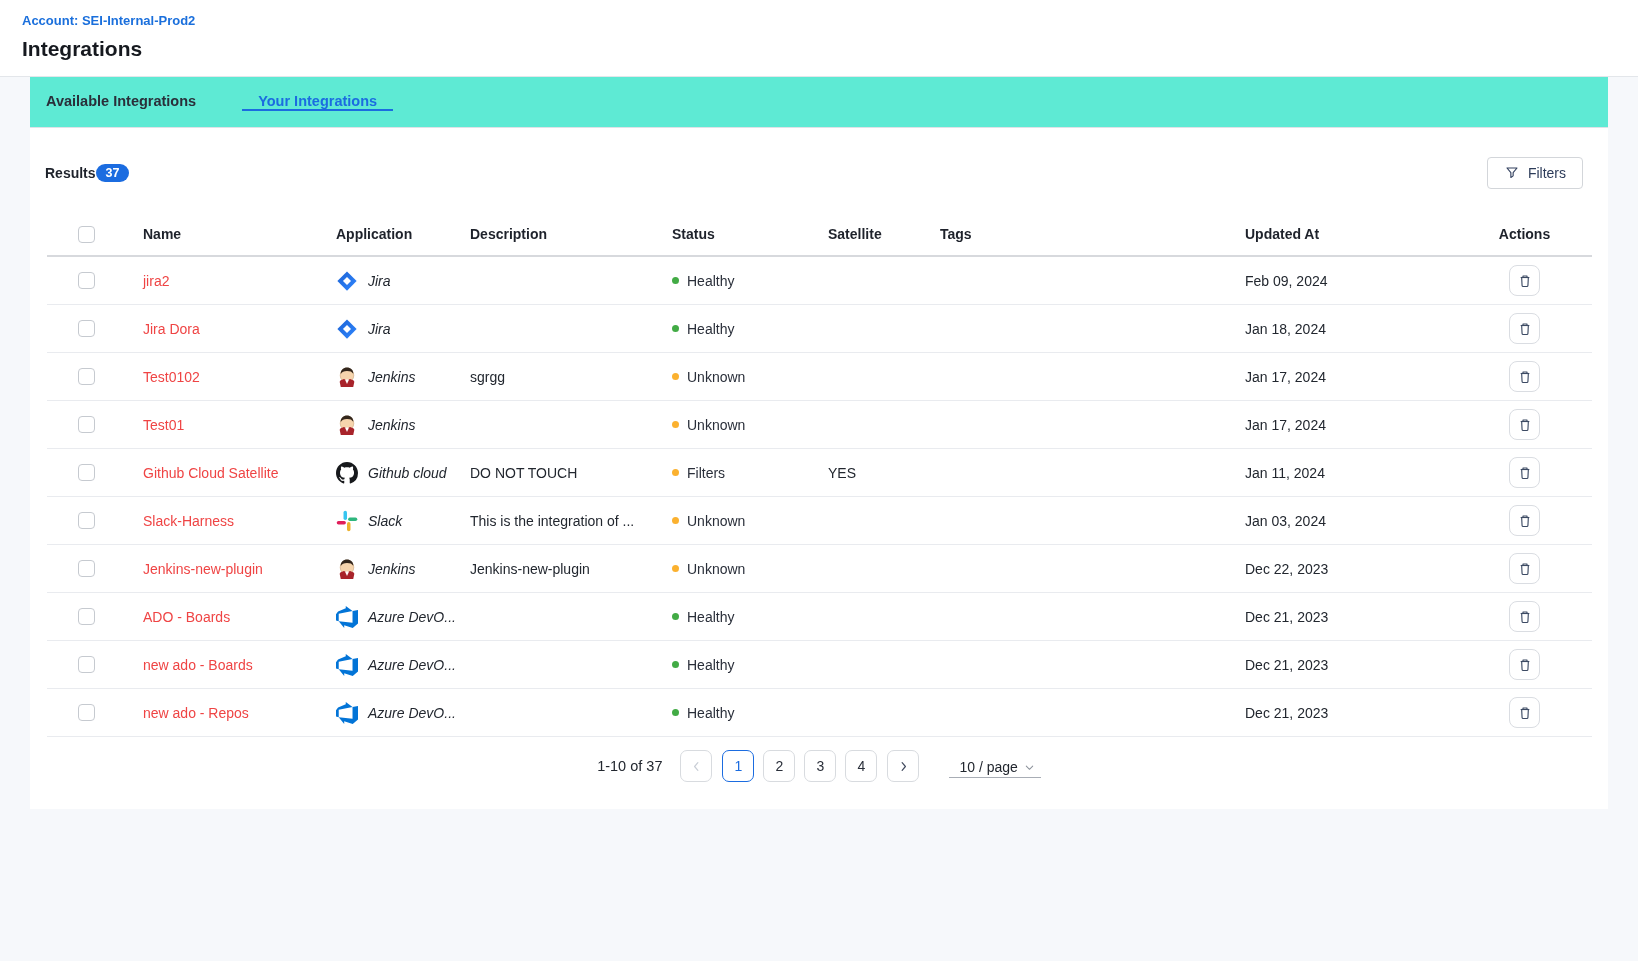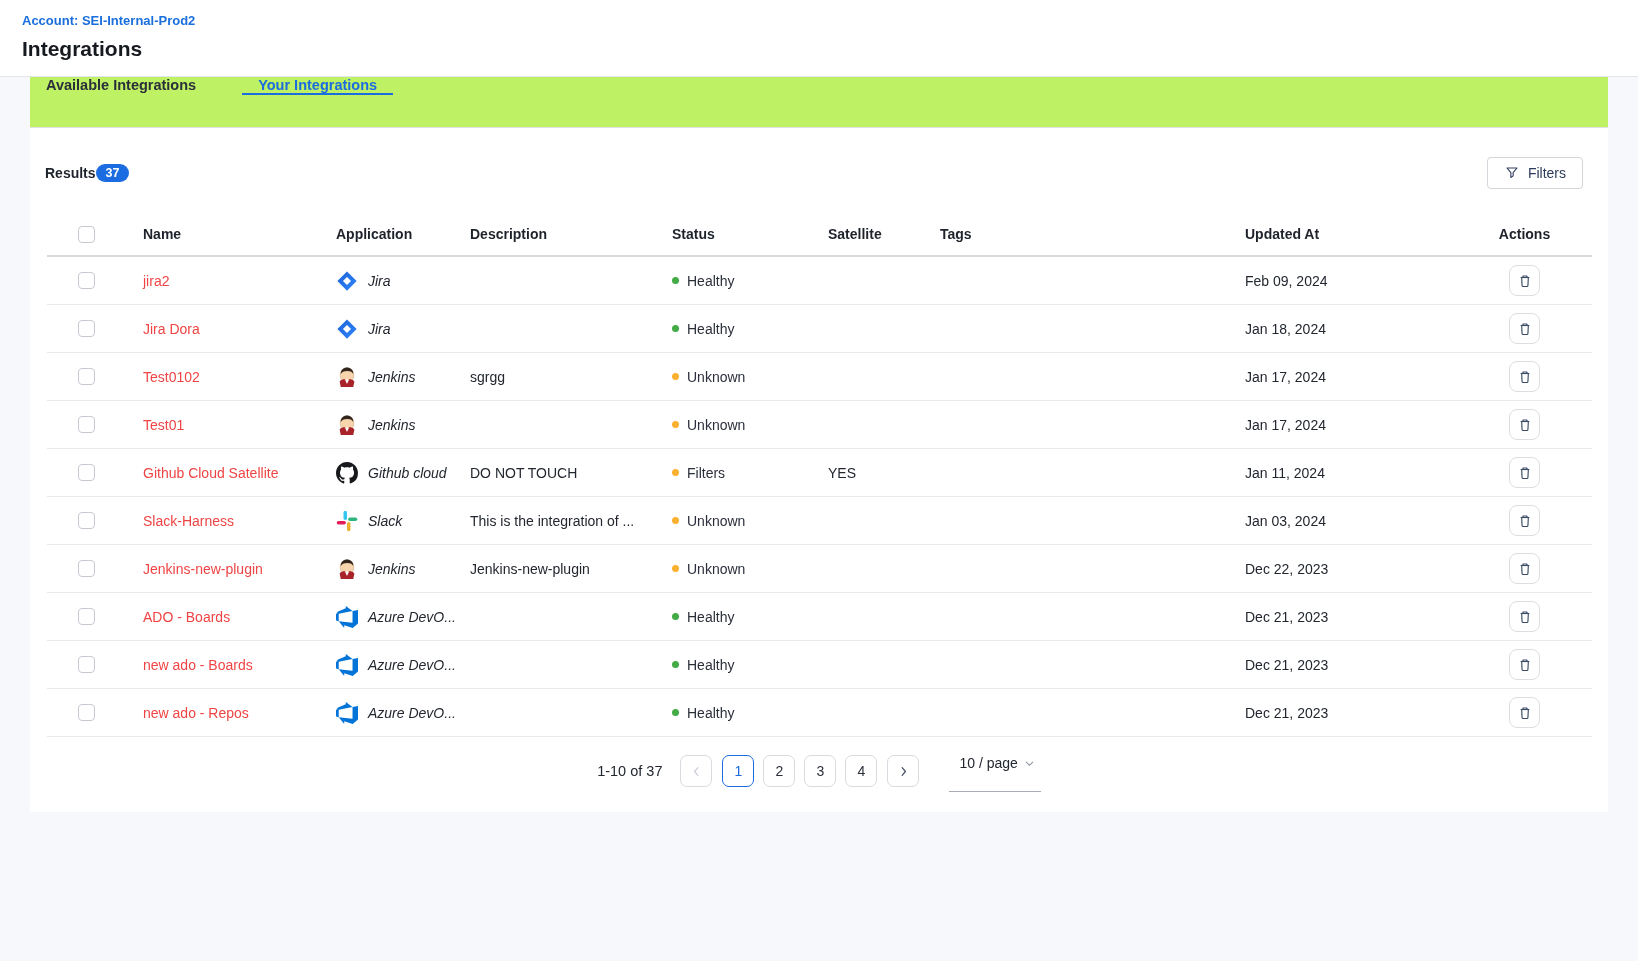--- a/index.html
+++ b/index.html
@@ -15,21 +15,21 @@
   .top-header {
     background:#fff; height:77px; padding:13px 0 0 22px;
     border-bottom:1px solid #e3e6ea;
   }
   .account-link { font-size:13px; font-weight:bold; color:#1a6fdc; cursor:pointer; }
   .page-title { font-size:21px; font-weight:bold; color:#16191f; margin-top:9px; }
 
   
   .content { margin:0 30px; width:1578px; }
   .tabstrip {
-    background:#bef264; height:51px; display:flex; align-items:flex-start;
+    background:#5eead4; height:51px; display:flex; align-items:center;
     border-bottom:1px solid #dfe2e7;
   }
   .tab {
     display:flex; align-items:center; padding:0 16px; margin-right:30px;
     font-size:14.5px; font-weight:bold; color:#2a2f3a; cursor:pointer;
     border-bottom:2px solid transparent;
   }
   .tab.active { color:#1b6ce0; border-bottom-color:#1b6ce0; }
 
   .panel { background:#fff; padding:27px 0 20px 0; min-height:681px; }
@@ -93,21 +93,21 @@
   .page-range { font-size:14.5px; color:#22272f; margin-right:8px; }
   .page-btn {
     width:32px; height:32px; border:1px solid #d8dbdf; border-radius:7px; background:#fff;
     display:flex; align-items:center; justify-content:center;
     font-size:14px; color:#2a2f3a; cursor:pointer; font-family:"Liberation Sans",sans-serif;
   }
   .page-btn.active { border-color:#1b6ce0; color:#1b6ce0; }
   .page-btn.disabled { cursor:default; }
   .page-size {
     margin-left:20px; display:flex; align-items:center; gap:6px;
-    border-bottom:1px solid #a8adb5; padding:5px 6px 20px 10px;
+    border-bottom:1px solid #a8adb5; padding:5px 6px 2px 10px;
     font-size:14px; color:#22272f; cursor:pointer;
   }
 </style>
 </head>
 <body>
 
 <div class="top-header">
   <div class="account-link">Account: SEI-Internal-Prod2</div>
   <div class="page-title">Integrations</div>
 </div>

